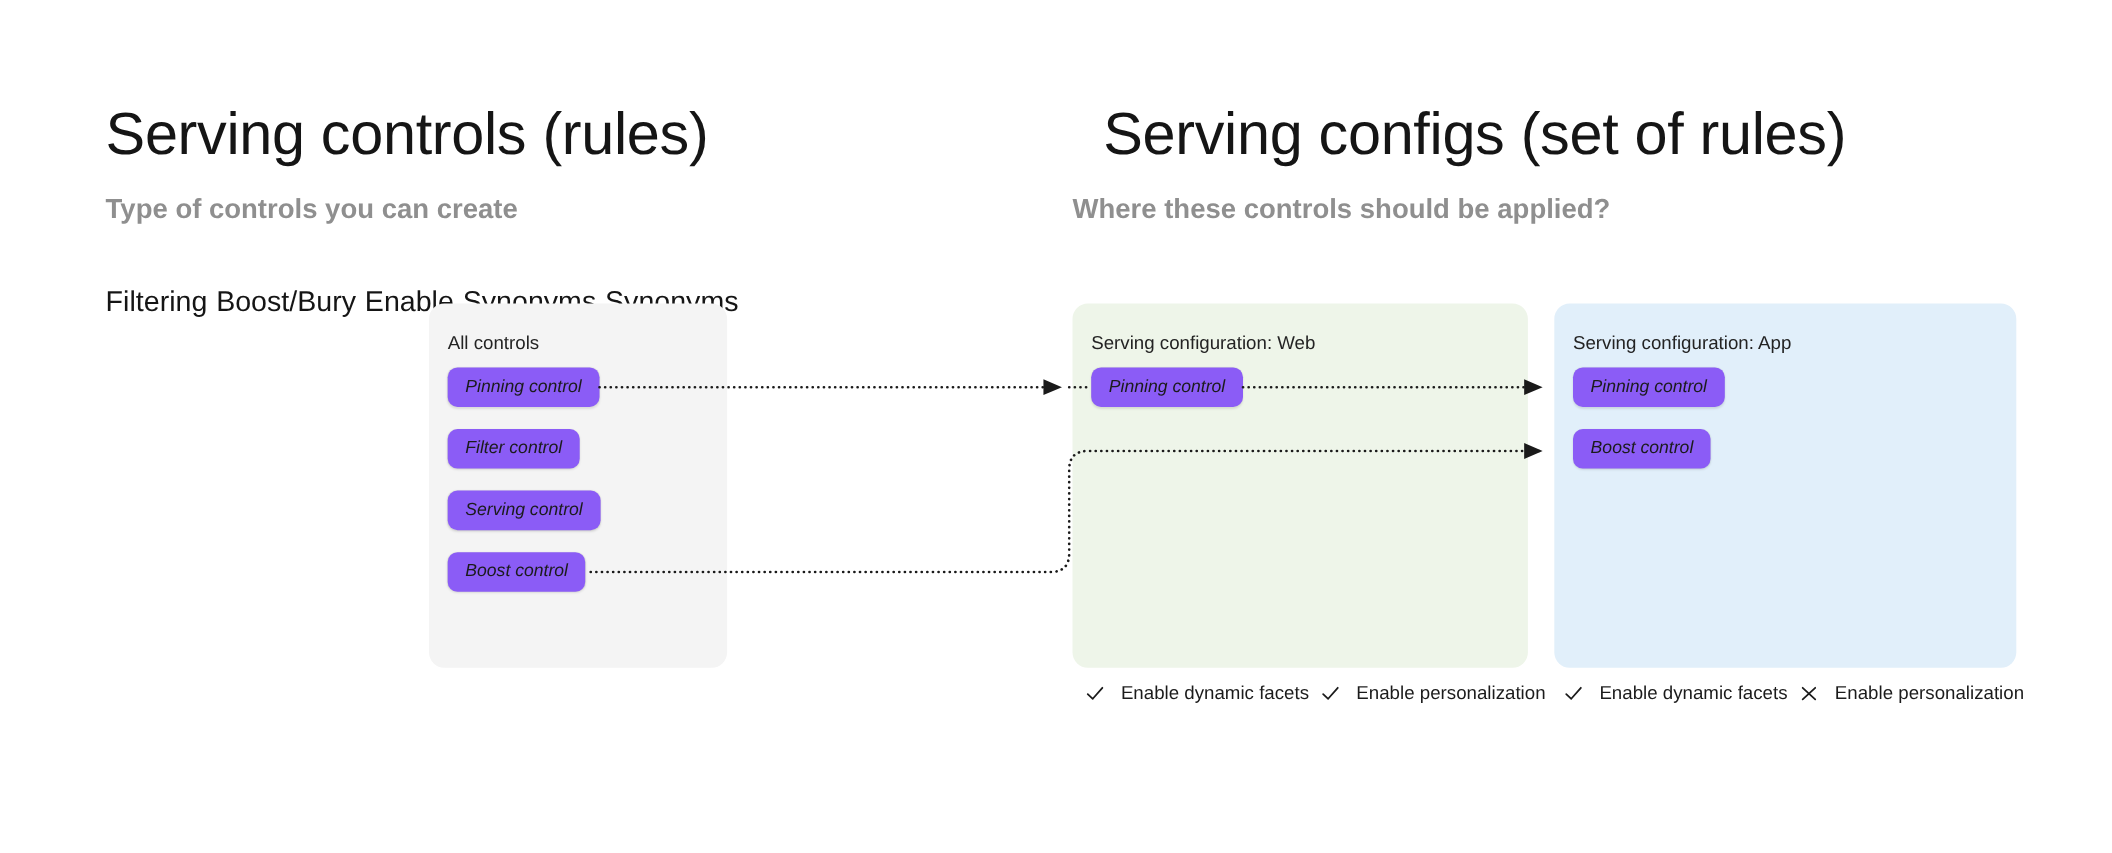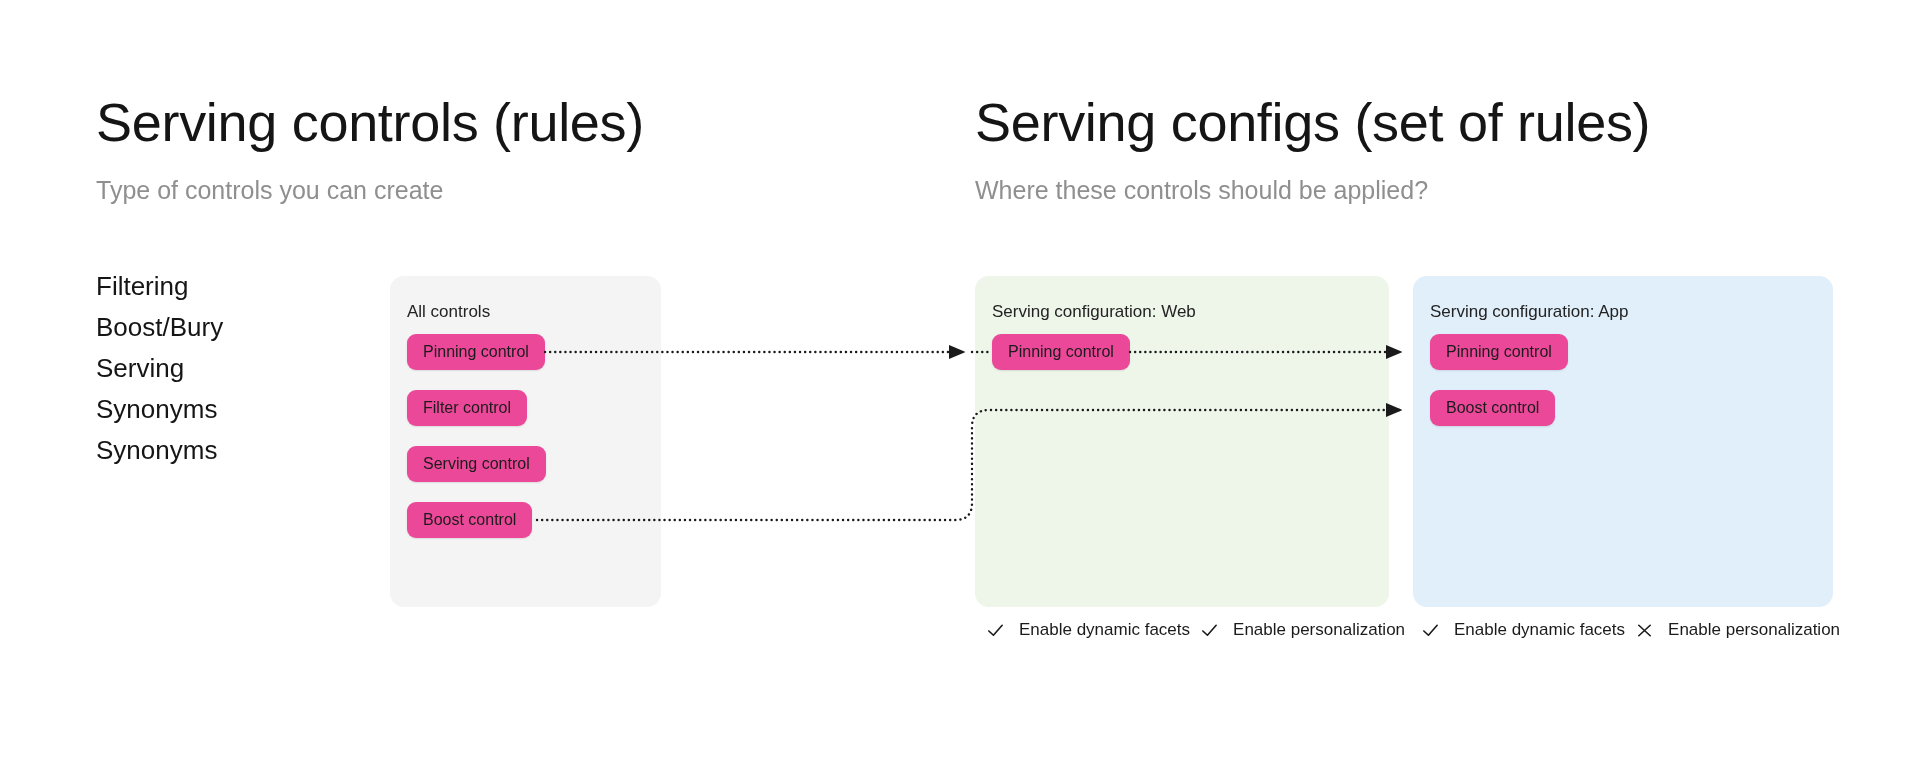--- a/index.html
+++ b/index.html
@@ -25,38 +25,38 @@
     font-size: 54px;
     font-weight: 400;
     color: #151515;
     letter-spacing: -0.3px;
     white-space: nowrap;
     line-height: 1;
   }
   .section-sub {
     position: absolute;
     font-size: 25px;
-    font-weight: 400;
+    font-weight: 700;
     color: #8f8f8f;
     white-space: nowrap;
     line-height: 1;
   }
 
   #left-title  { left: 96px;  top: 95px; }
   #left-sub    { left: 96px;  top: 178px; }
-  #right-title { left: 975px; top: 95px; }
+  #right-title { left: 1003px; top: 95px; }
   #right-sub   { left: 975px; top: 178px; text-align: center; }
 
   
   #control-types {
     position: absolute;
     left: 96px;
-    top: 270px;
-    display: flex;
-    flex-direction: column;
+    top: 258px;
+    display: flex;
+    flex-direction: row;
     gap: 8px;
   }
   #control-types .ct-item {
     font-size: 26px;
     font-weight: 400;
     color: #151515;
     line-height: 33px;
     white-space: nowrap;
   }
 
@@ -80,27 +80,28 @@
   #panel-web  { left: 975px;  width: 414px; background: #eef5e9; padding-left: 16px; }
   #panel-app  { left: 1413px; width: 420px; background: #e1effa; }
 
   
   .pill {
     position: absolute;
     height: 36px;
     display: flex;
     align-items: center;
     padding: 0 16px;
-    background: #ec4899;
+    background: #8b5cf6;
     border-radius: 9px;
     box-shadow: 0 1px 2px rgba(0,0,0,0.10), 0 0 1px rgba(0,0,0,0.06);
     font-size: 16px;
     color: #1b1b1b;
     white-space: nowrap;
     left: 17px;
+    font-style: italic;
   }
   .pill.p0 { top: 58px; }
   .pill.p1 { top: 114px; text-align: center; }
   .pill.p2 { top: 170px; }
   .pill.p3 { top: 226px; }
 
   
   #connectors {
     position: absolute;
     left: 0; top: 0;
@@ -144,21 +145,21 @@
 
   <div id="left-title" class="section-title">Serving controls (rules)</div>
   <div id="left-sub" class="section-sub">Type of controls you can create</div>
 
   <div id="right-title" class="section-title">Serving configs (set of rules)</div>
   <div id="right-sub" class="section-sub">Where these controls should be applied?</div>
 
   <div id="control-types">
     <div class="ct-item">Filtering</div>
     <div class="ct-item">Boost/Bury</div>
-    <div class="ct-item">Serving</div>
+    <div class="ct-item">Enable</div>
     <div class="ct-item">Synonyms</div>
     <div class="ct-item">Synonyms</div>
   </div>
 
   <div id="panel-all" class="panel">
     <div class="panel-label">All controls</div>
     <div class="pill p0">Pinning control</div>
     <div class="pill p1">Filter control</div>
     <div class="pill p2">Serving control</div>
     <div class="pill p3">Boost control</div>

